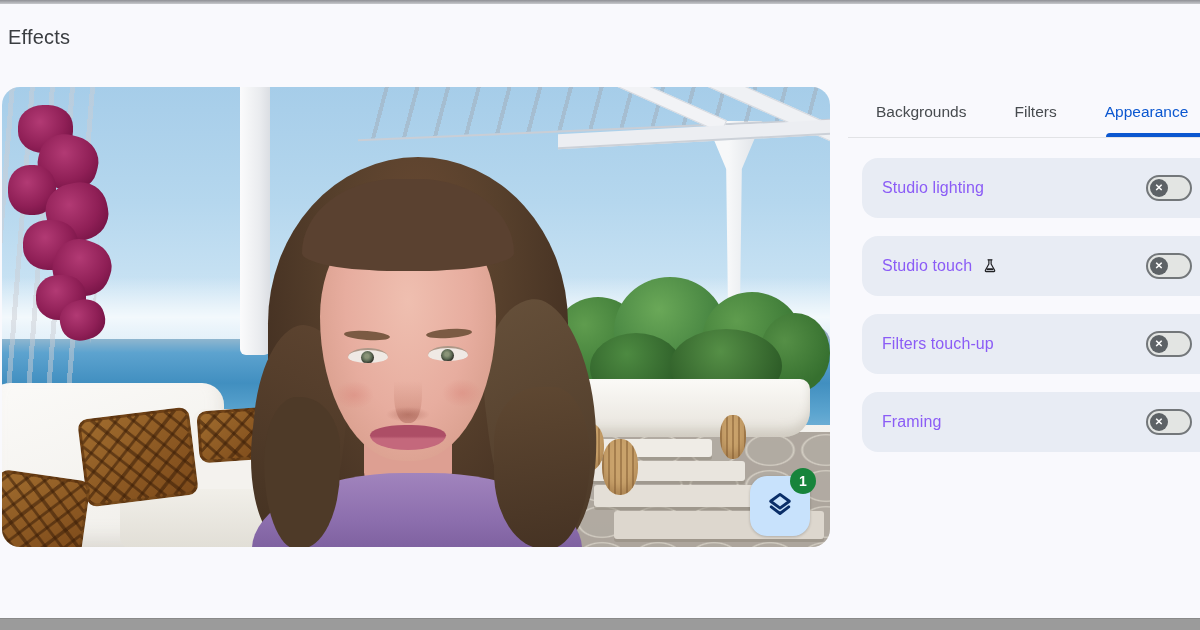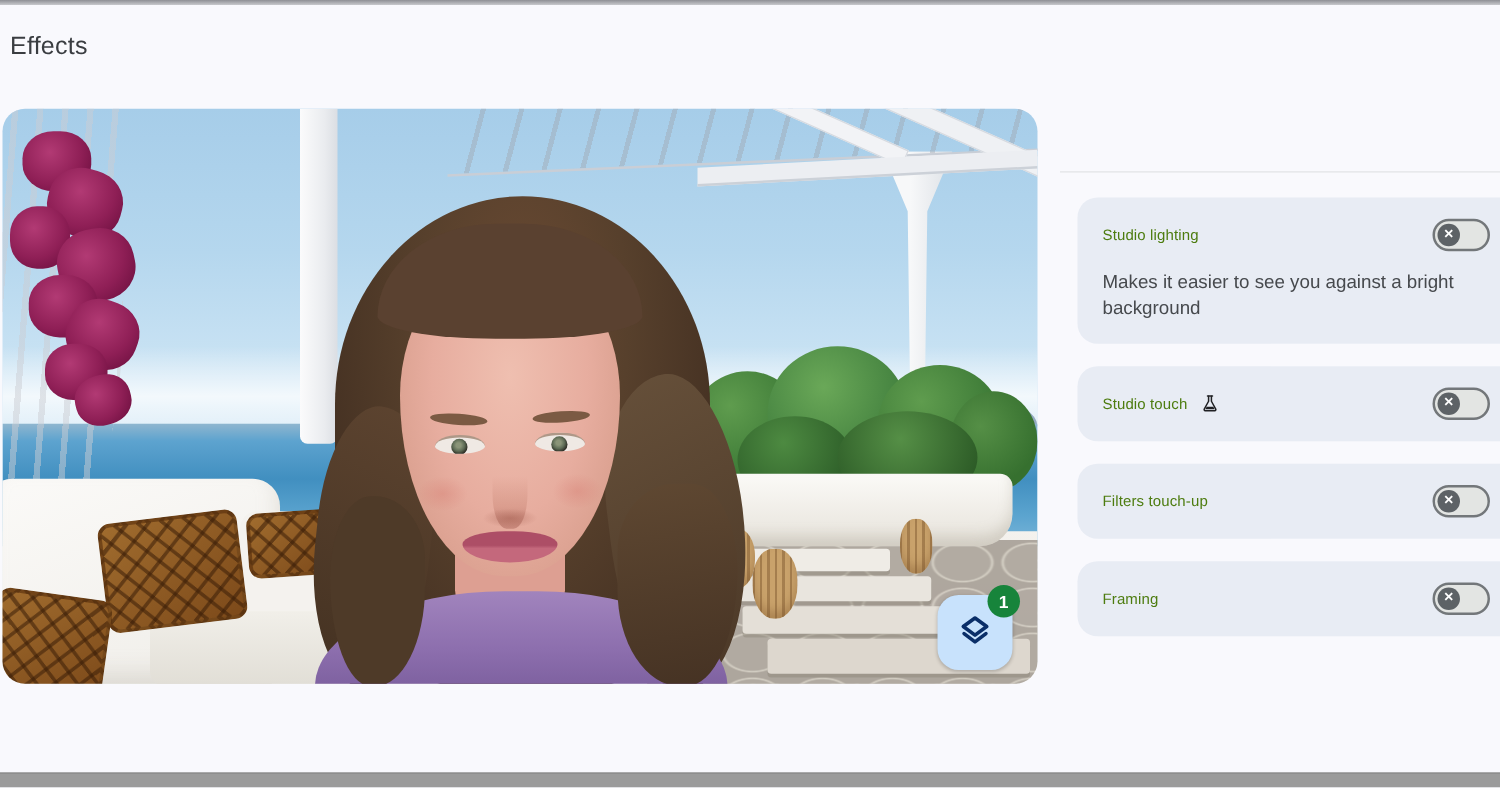--- a/index.html
+++ b/index.html
@@ -140,21 +140,21 @@
   .panel { position:absolute; left:848px; top:87px; width:352px; height:531px; }
   .tabs { position:relative; height:50px; display:flex; gap:48px; padding-left:28px; align-items:center; }
   .tab { font-size:15.5px; font-weight:500; color:#474b4f; white-space:nowrap; cursor:pointer; }
   .tab.active { color:#0b57d0; }
   .tab-underline { position:absolute; bottom:0; left:258px; right:-6px; height:4px; background:#0b57d0;
     border-radius:4px 4px 0 0; }
   .tab-divider { position:absolute; top:50px; left:0; right:0; height:1px; background:#e2e3e6; }
   .cards { position:absolute; top:71px; left:14px; right:-16px; display:flex; flex-direction:column; gap:18px; }
   .card { background:#e8ecf4; border-radius:16px; padding:17px 24px 17px 20px; }
   .card-head { display:flex; align-items:center; }
-  .card-title { font-size:12px; font-weight:500; color:#4d7c0f; letter-spacing:.1px; }
+  .card-title { font-size:16px; font-weight:500; color:#8b5cf6; letter-spacing:.1px; }
   .flask-icon { margin-left:10px; display:inline-flex; }
   .switch { margin-left:auto; width:46px; height:26px; border:2px solid #73777a; border-radius:14px;
     background:#e3e5e3; position:relative; cursor:pointer; flex:none; }
   .knob { position:absolute; left:2px; top:2px; width:18px; height:18px; border-radius:50%; background:#5d6266;
     color:#fff; font-size:10px; line-height:18px; text-align:center; font-weight:700; }
   .card-desc { margin-top:14px; font-size:15px; line-height:1.42; color:#46494d; max-width:300px; }
 </style>
 </head>
 <body>
 
@@ -235,32 +235,37 @@
       <svg width="30" height="30" viewBox="0 0 24 24" fill="none" stroke="#0a2e68" stroke-width="2.3" stroke-linejoin="round" stroke-linecap="round">
         <path d="M12 3.5 L19.5 9 L12 14.5 L4.5 9 Z"></path>
         <path d="M5 13.5 L12 18.8 L19 13.5"></path>
       </svg>
     </span>
     <span class="badge">1</span>
   </button>
 </div>
 
 <div class="panel">
+  <div class="tabs">
+    <div class="tab">Backgrounds</div>
+    <div class="tab">Filters</div>
+    <div class="tab active">Appearance</div>
+    <div class="tab-underline"></div>
+  </div>
   <div class="tab-divider"></div>
 
   <div class="cards">
 
     <div class="card">
       <div class="card-head">
         <span class="card-title">Studio lighting</span>
         <span class="switch">
           <span class="knob">✕</span>
         </span>
       </div>
-      <div class="card-desc">Makes it easier to see you against a bright background</div>
     </div>
 
     <div class="card">
       <div class="card-head">
         <span class="card-title">Studio touch</span>
         <span class="flask-icon">
           <svg width="16" height="16" viewBox="0 0 24 24" fill="none" stroke="#202124" stroke-width="1.8" stroke-linejoin="round" stroke-linecap="round">
             <path d="M9 2.8 h6"></path>
             <path d="M10.3 3 v6 l-5.2 9.4 a1.3 1.3 0 0 0 1.1 1.9 h11.6 a1.3 1.3 0 0 0 1.1-1.9 L13.7 9 V3"></path>
             <path d="M8 15.5 h8 l1.6 3 h-11.2 Z" fill="#202124" stroke="none"></path>

